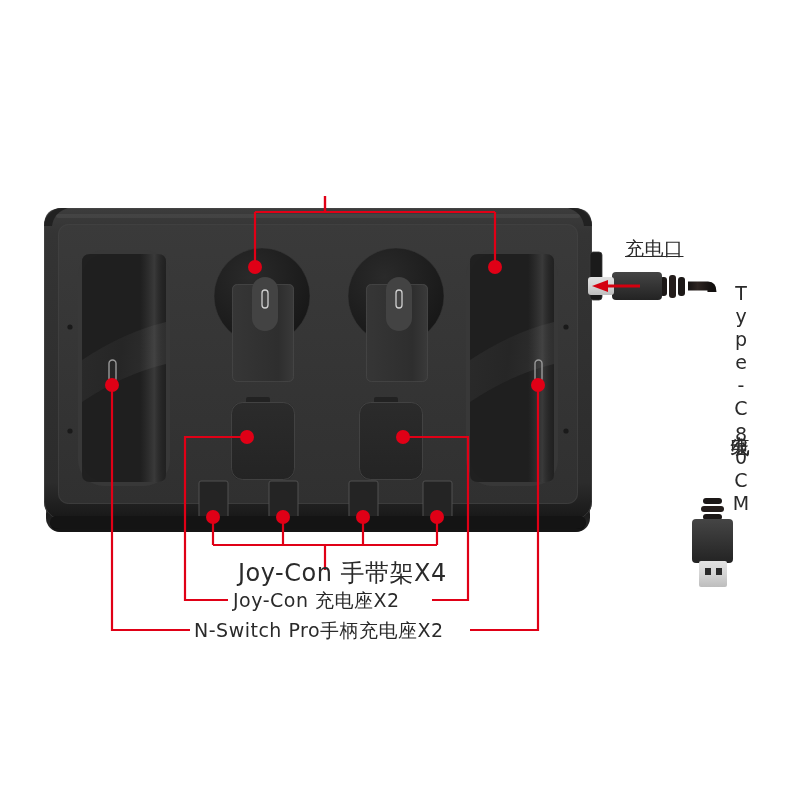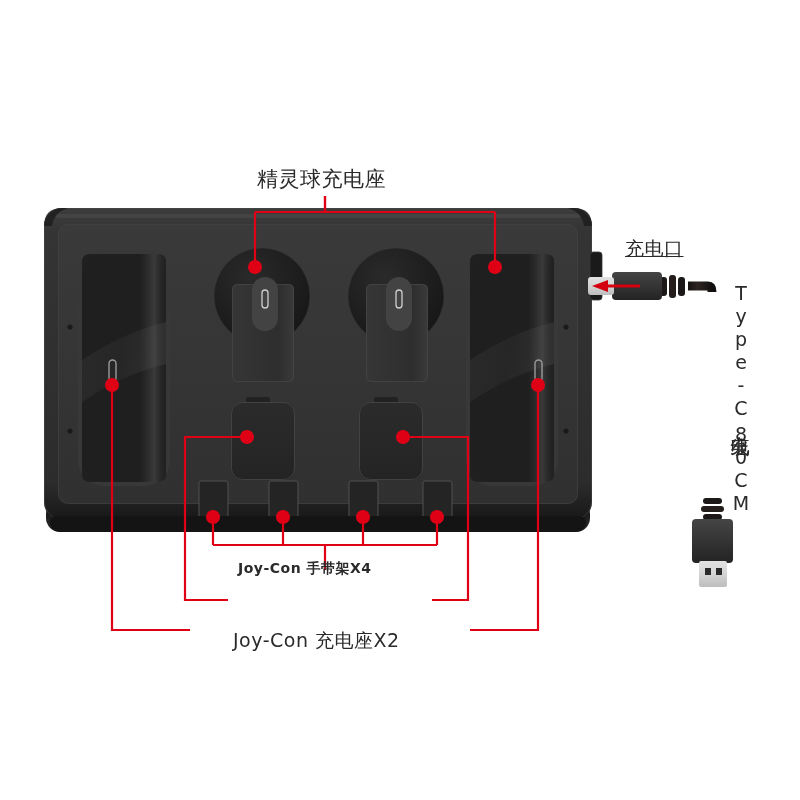--- a/index.html
+++ b/index.html
@@ -50,28 +50,26 @@
     left: 731px;
     top: 282px;
     font-size: 19px;
     writing-mode: vertical-rl;
     text-orientation: upright;
     letter-spacing: 1px;
   }
   #label-strap {
     left: 238px;
     top: 561px;
-    font-size: 14px;
-    font-weight: bold;
+    font-size: 24px;
   }
   #label-joycon {
     left: 233px;
     top: 591px;
     font-size: 19px;
-    margin-top: 40px;
   }
   #label-pro {
     left: 194px;
     top: 621px;
     font-size: 19px;
   }
 </style>
 </head>
 <body>
 
@@ -277,24 +275,24 @@
       <circle cx="363" cy="517" r="7"></circle>
       <circle cx="437" cy="517" r="7"></circle>
     </g>
 
     <g>
       <path d="M640 286 L606 286" stroke="#d4000f" stroke-width="3" fill="none"></path>
       <path d="M592 286 L608 280 L608 292 Z" fill="#d4000f"></path>
     </g>
   </svg>
 
-  <div class="lbl" id="title-pokeball">精灵球充电座</div>
 
   <div class="lbl" id="label-port">充电口</div>
 
   <div class="lbl" id="label-cable">Type-C充电线80CM</div>
 
   <div class="lbl" id="label-strap">Joy-Con 手带架X4</div>
 
   <div class="lbl" id="label-joycon">Joy-Con 充电座X2</div>
 
+  <div class="lbl" id="label-pro">N-Switch Pro手柄充电座X2</div>
 
 </div>
 
 </body></html>

